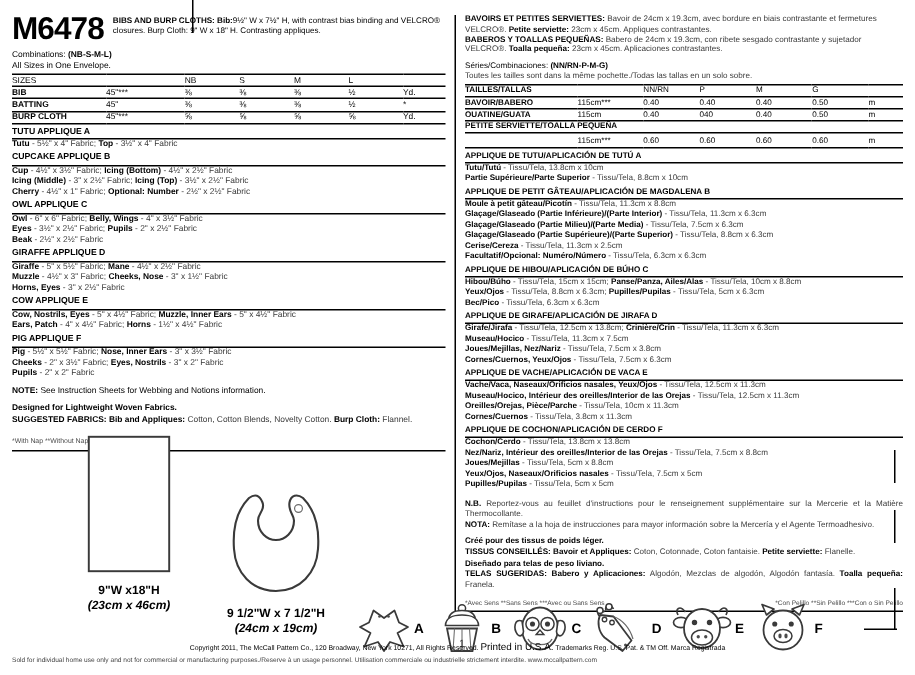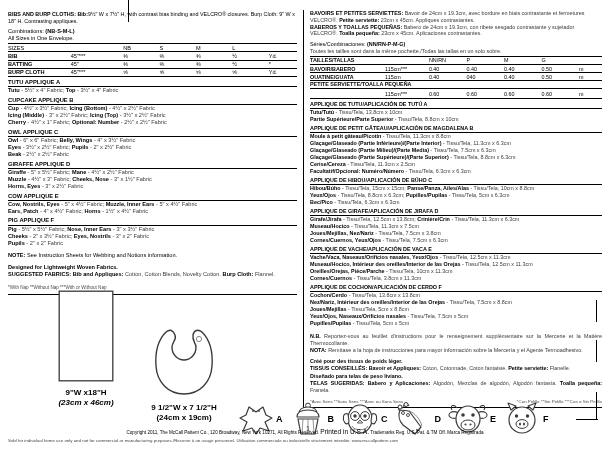--- a/index.html
+++ b/index.html
@@ -111,20 +111,21 @@
   <div class="crop crop-v" style="left:596px; top:300px;"></div>
   <div class="crop crop-v" style="left:596px; top:340px;"></div>
   <div class="crop crop-v" style="left:596px; top:392px; height:28px;"></div>
   <div class="crop crop-h" style="left:576px; top:419px;"></div>
 
   <div class="cols">
 
     <div class="colL">
 
       <div class="hdr">
+        <div class="pnum">M6478</div>
         <div class="hdesc">
           <b>BIBS AND BURP CLOTHS: Bib:</b><span>9½" W x 7½" H, with contrast bias binding and VELCRO® closures. Burp Cloth: 9" W x 18" H. Contrasting appliques.</span>
         </div>
       </div>
 
       <div class="combo">
         <span>Combinations:</span>
         <b>(NB-S-M-L)</b>
       </div>
       <div class="allsizes">All Sizes in One Envelope.</div>
@@ -362,21 +363,21 @@
     </div>
 
     <div style="position:absolute; left:152px; top:38px;">
       <svg width="64" height="72" viewBox="0 0 64 72">
         <path d="M14 6 C6 14,3 26,4 40 C5 56,16 68,32 68 C48 68,59 56,60 40 C61 26,58 14,50 6
                  C46 3,42 4,41 9 C40 15,44 17,44 21 C44 29,38 34,32 34 C26 34,20 29,20 21
                  C20 16,25 14,23 9 C21 4,18 3,14 6 Z" fill="#fff" stroke="#3a3a3a" stroke-width="1.4" stroke-linejoin="round"></path>
         <circle cx="47" cy="13" r="2.6" fill="none" stroke="#6a6a6a" stroke-width="0.8"></circle>
       </svg>
       <div class="cap" style="width:128px; margin-left:-32px; margin-top:1px;">9 1/2"W x 7 1/2"H</div>
-      <div class="cap" style="width:128px; margin-left:-32px;">(24cm x 19cm)</div>
+      <div class="cap" style="width:128px; margin-left:-32px;font-style:italic;">(24cm x 19cm)</div>
     </div>
   </div>
 
   <div class="icons">
 
     <div class="icon-cell">
       <svg width="36" height="36" viewBox="0 0 36 36">
         <path d="M11 6 L8 14 L2 17 L9 21 L5 30 L14 27 L18 33 L22 27 L31 30 L27 21 L34 17 L28 14 L25 6 L18 11 Z" fill="#fff" stroke="#3a3a3a" stroke-width="1.2" stroke-linejoin="round"></path>
         <circle cx="15" cy="10" r="0.9" fill="#4a4a4a"></circle>
           <circle cx="21" cy="10" r="0.9" fill="#4a4a4a"></circle>

